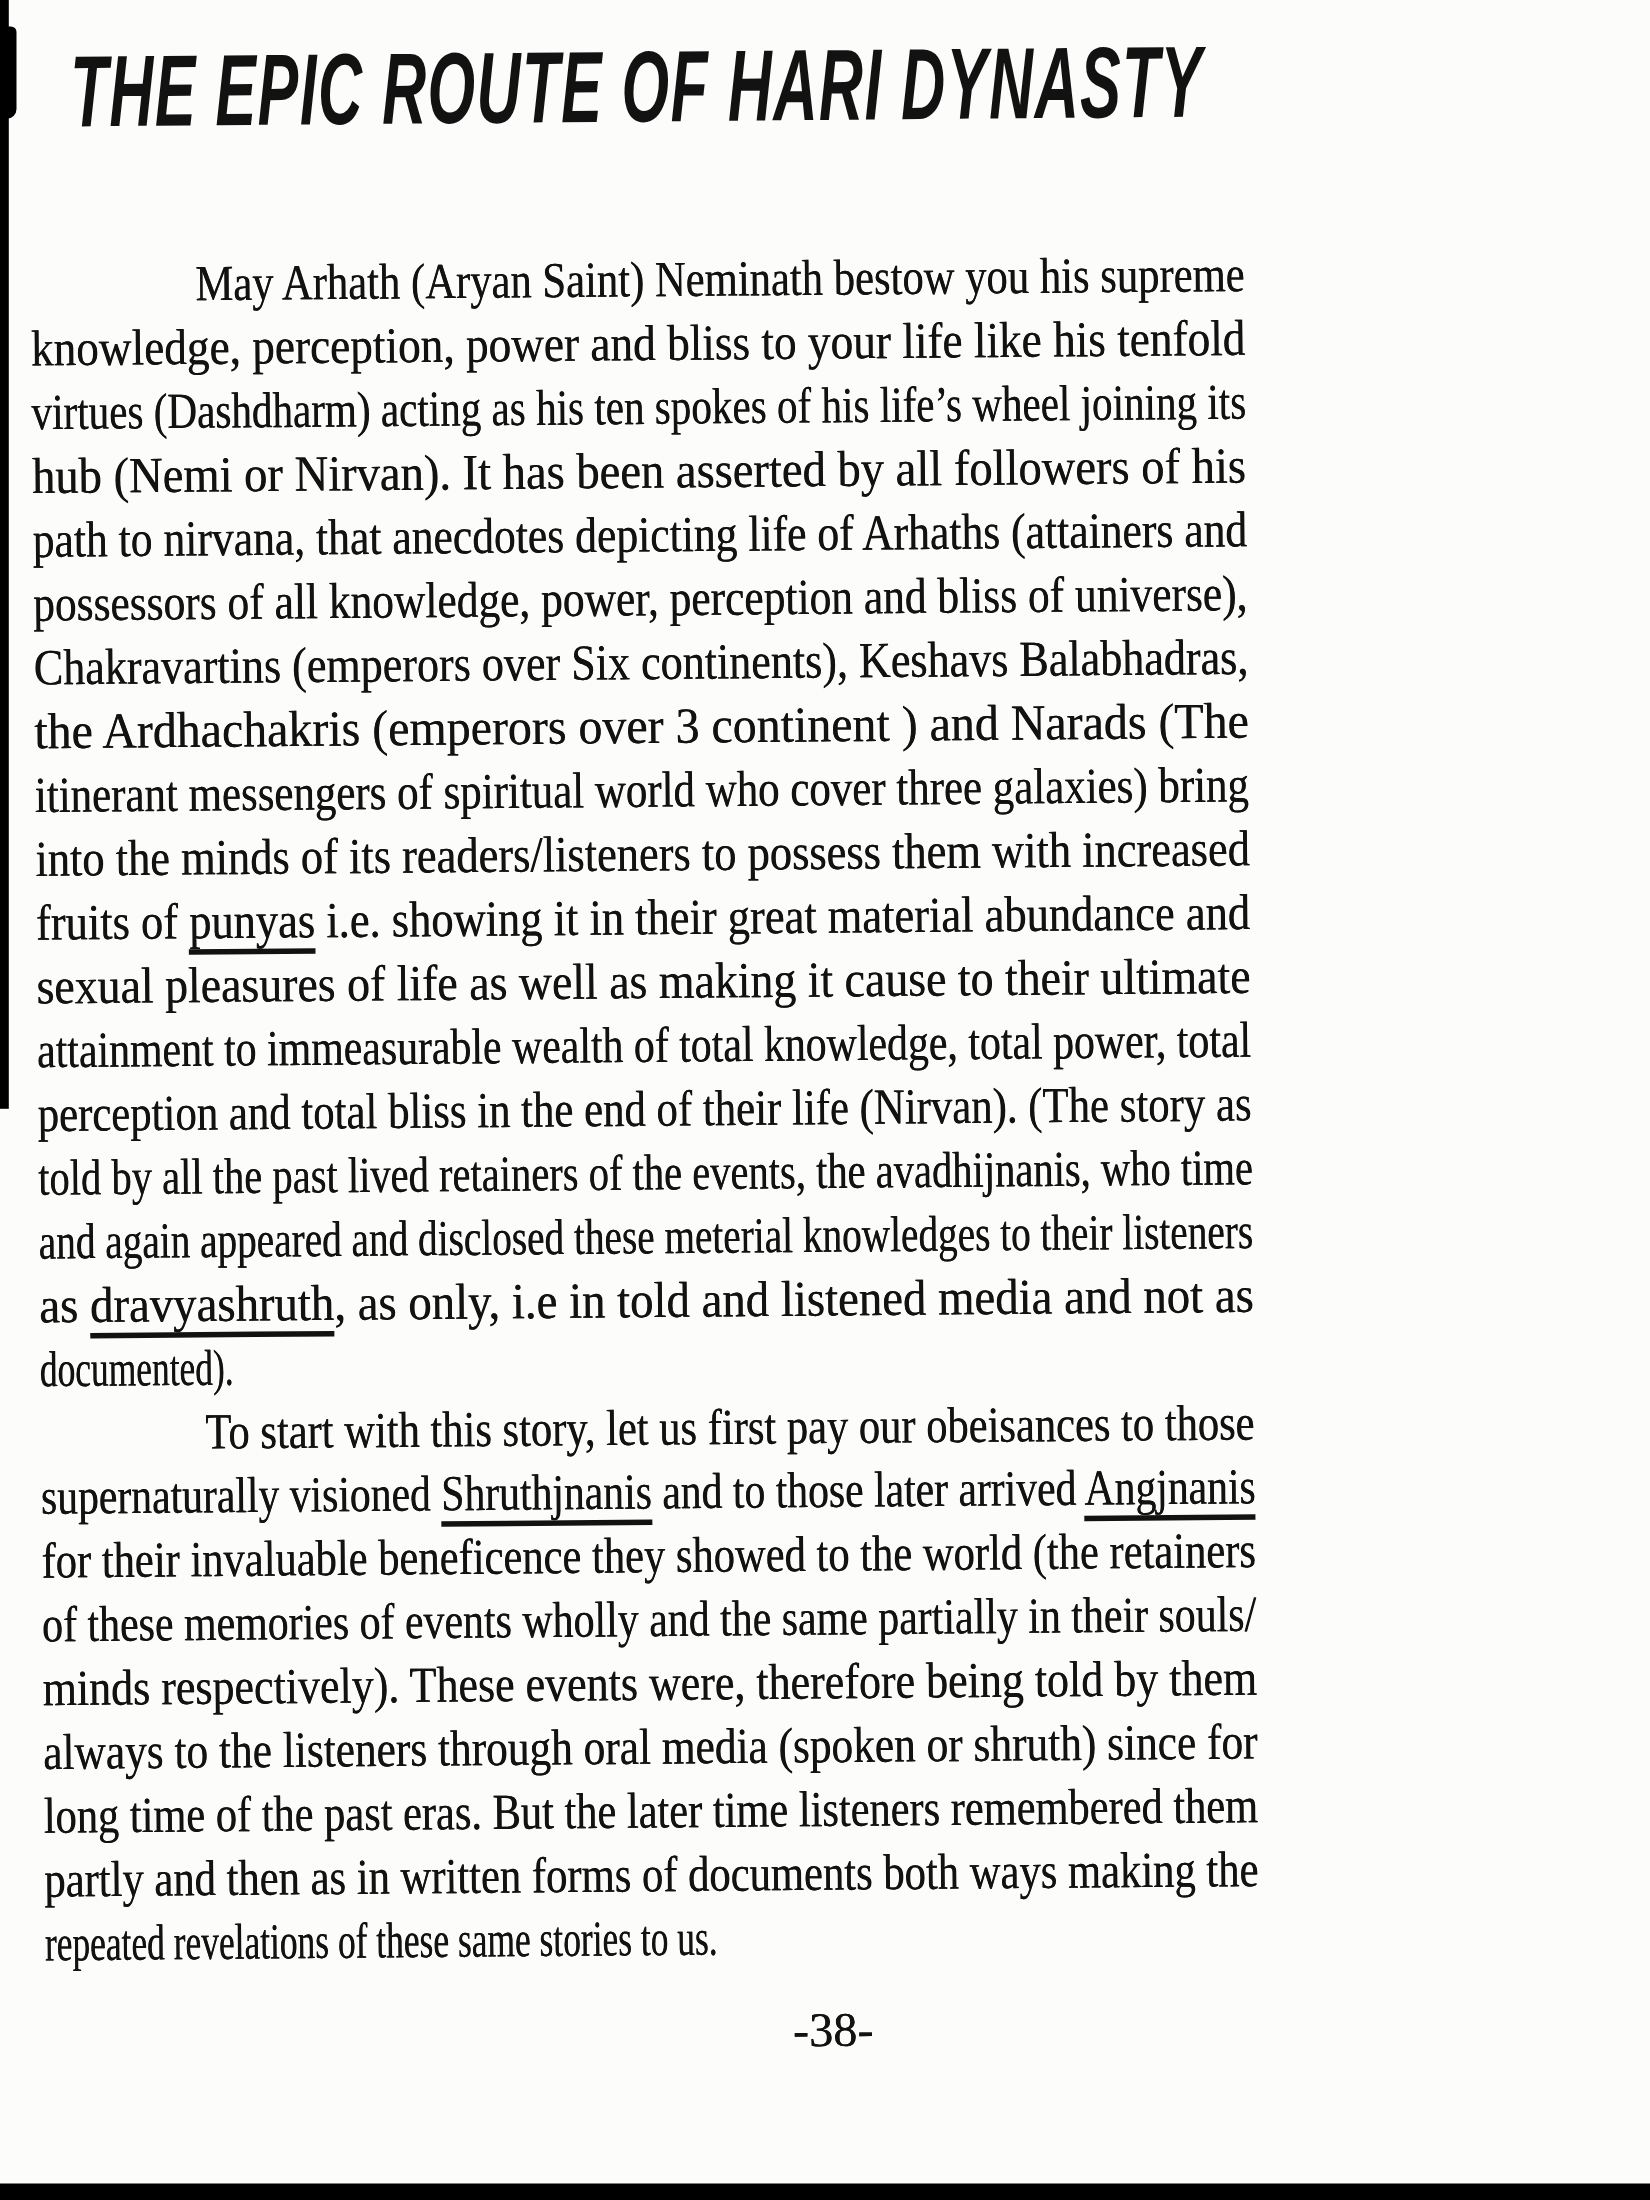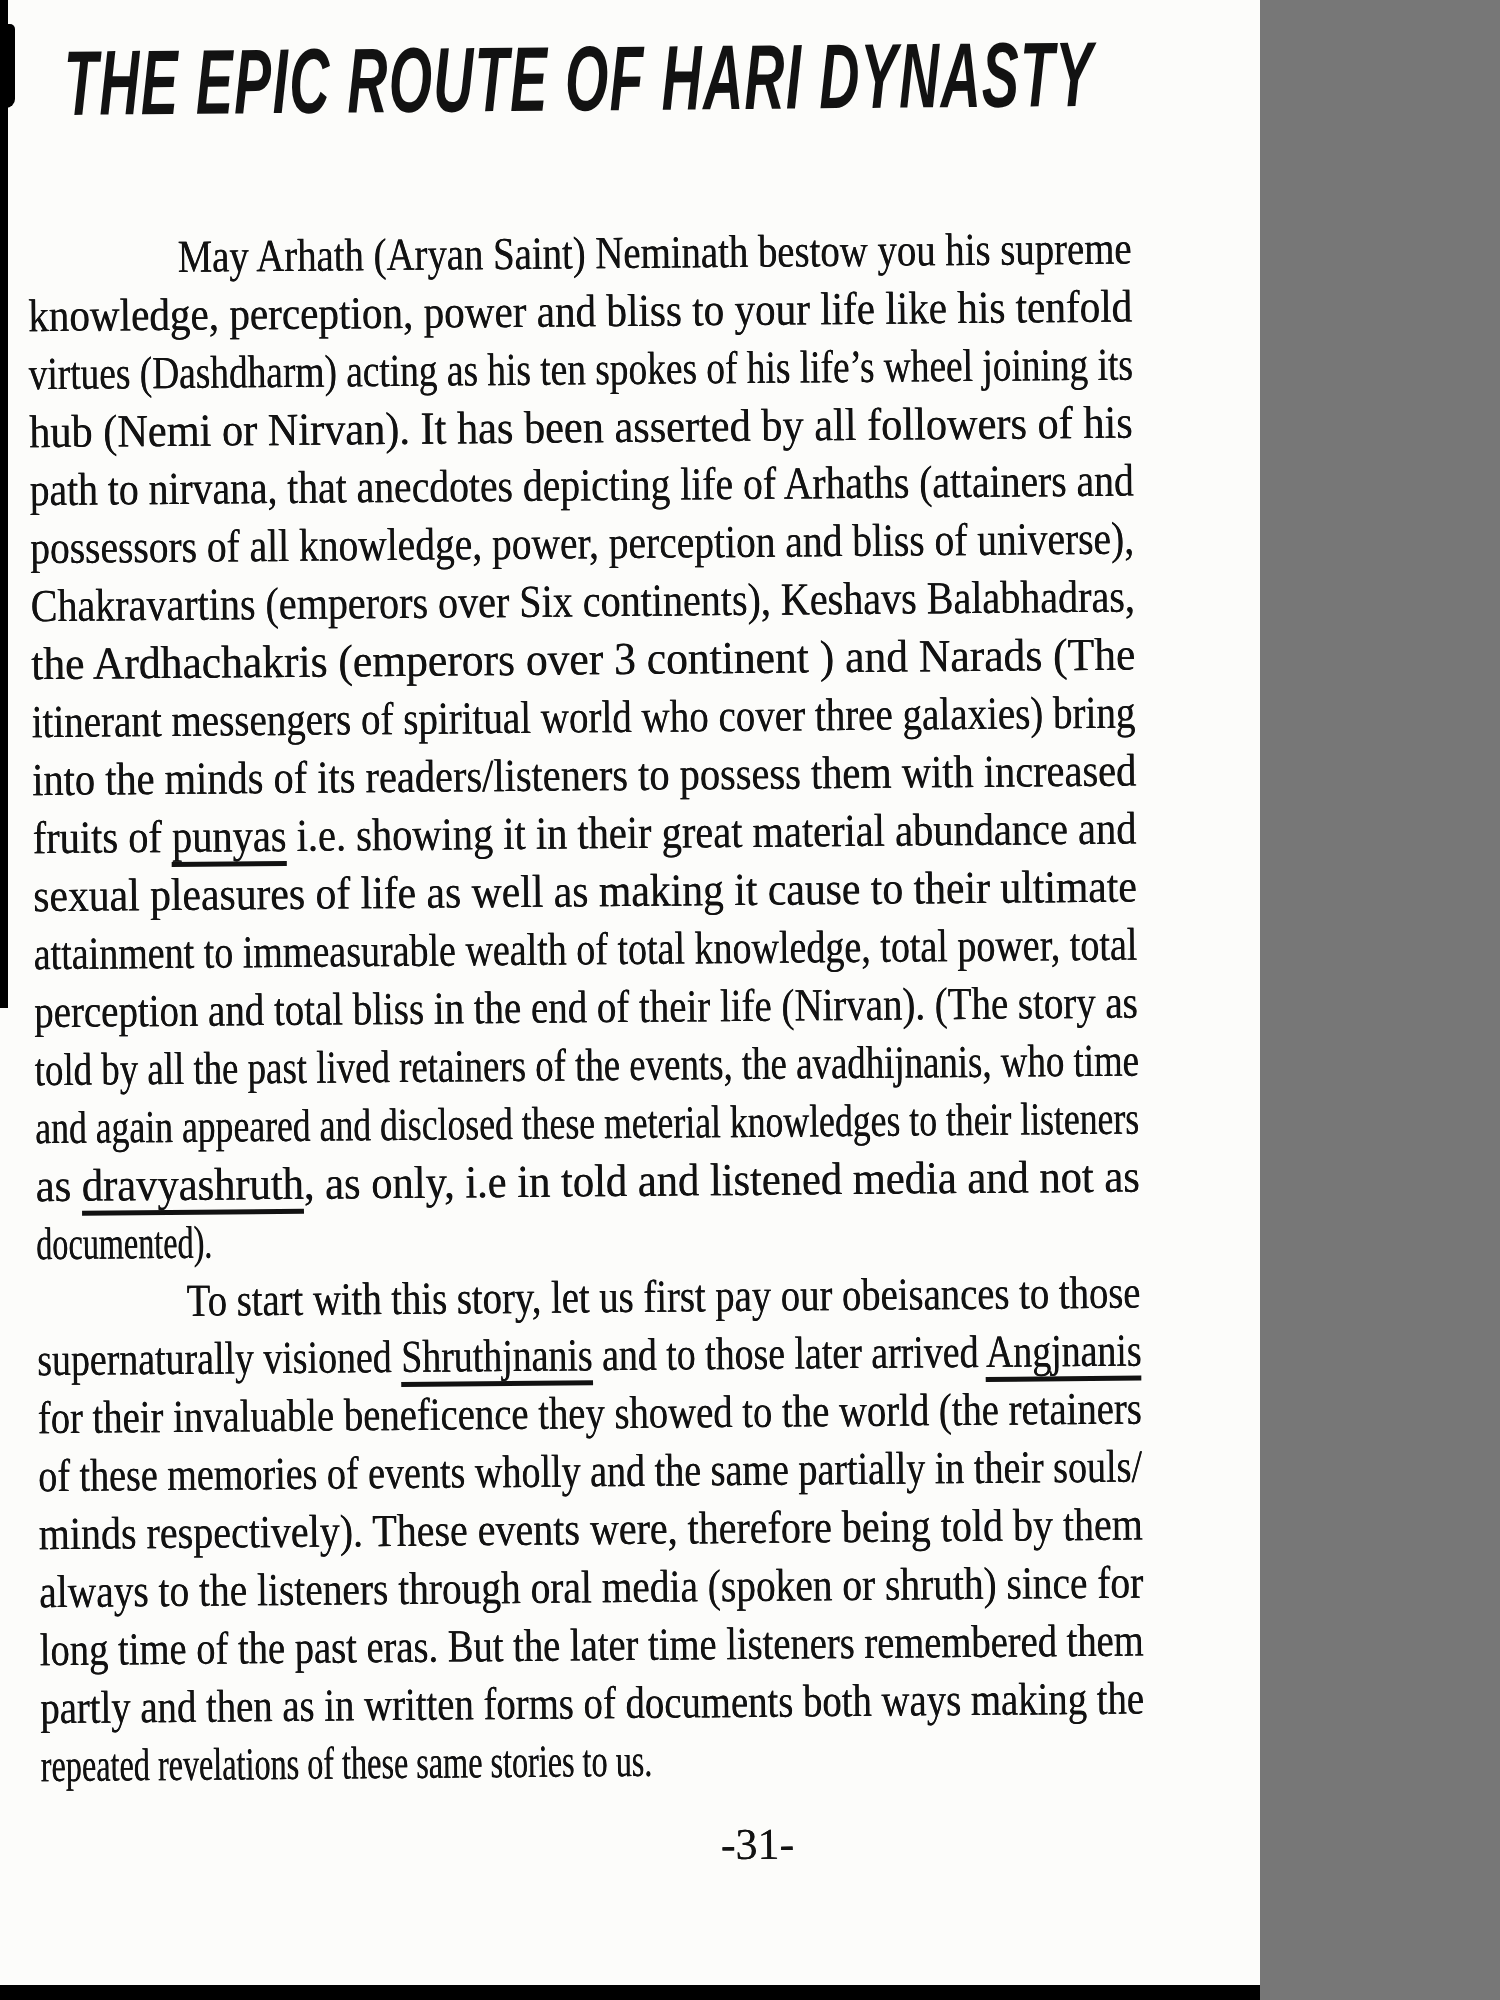--- a/index.html
+++ b/index.html
@@ -1,17 +1,17 @@
 <!DOCTYPE html>
 <html><head>
 <meta charset="utf-8">
 <style>
   html,body{margin:0;padding:0;background:#777;}
   .page{
-    position:relative;width:1260px;height:2000px;
+    position:relative;width:1500px;height:2000px;
     background:var(--paper,#fcfcfa);overflow:hidden;
     font-family:"Liberation Serif", serif;color:var(--ink,#121212);
   }
   
   .artifact{position:absolute;background:var(--artifact,#000);}
   .bar-left{left:0;top:0;width:8px;height:1008px;}
   .blob{left:0;top:24px;width:15px;height:84px;border-radius:0 5px 9px 0;}
   .bar-bottom{left:0;bottom:0;width:100%;height:15px;}
   
   .content{position:absolute;inset:0;transform:rotate(-0.5deg);transform-origin:50% 50%;}
@@ -70,15 +70,15 @@
         <div class="line" style="padding-left: 0px;"><span class="fit" style="transform: scaleX(0.823266);"><span>supernaturally visioned </span><span class="u">Shruthjnanis</span><span> and to those later arrived </span><span class="u">Angjnanis</span></span></div>
         <div class="line" style="padding-left: 0px;"><span class="fit" style="transform: scaleX(0.840823);"><span>for their invaluable beneficence they showed to the world (the retainers</span></span></div>
         <div class="line" style="padding-left: 0px;"><span class="fit" style="transform: scaleX(0.827586);"><span>of these memories of events wholly and the same partially in their souls/</span></span></div>
         <div class="line" style="padding-left: 0px;"><span class="fit" style="transform: scaleX(0.869291);"><span>minds respectively). These events were, therefore being told by them</span></span></div>
         <div class="line" style="padding-left: 0px;"><span class="fit" style="transform: scaleX(0.856478);"><span>always to the listeners through oral media (spoken or shruth) since for</span></span></div>
         <div class="line" style="padding-left: 0px;"><span class="fit" style="transform: scaleX(0.838269);"><span>long time of the past eras. But the later time listeners remembered them</span></span></div>
         <div class="line" style="padding-left: 0px;"><span class="fit" style="transform: scaleX(0.842105);"><span>partly and then as in written forms of documents both ways making the</span></span></div>
         <div class="line" style="padding-left: 0px;"><span class="fit" style="transform: scaleX(0.7);"><span>repeated revelations of these same stories to us.</span></span></div>
       </div>
 
-    <div class="pagenum"><span>-31-</span></div>
+    <div class="pagenum"><span>-38-</span></div>
   </div>
 </div>
 
 </body></html>

